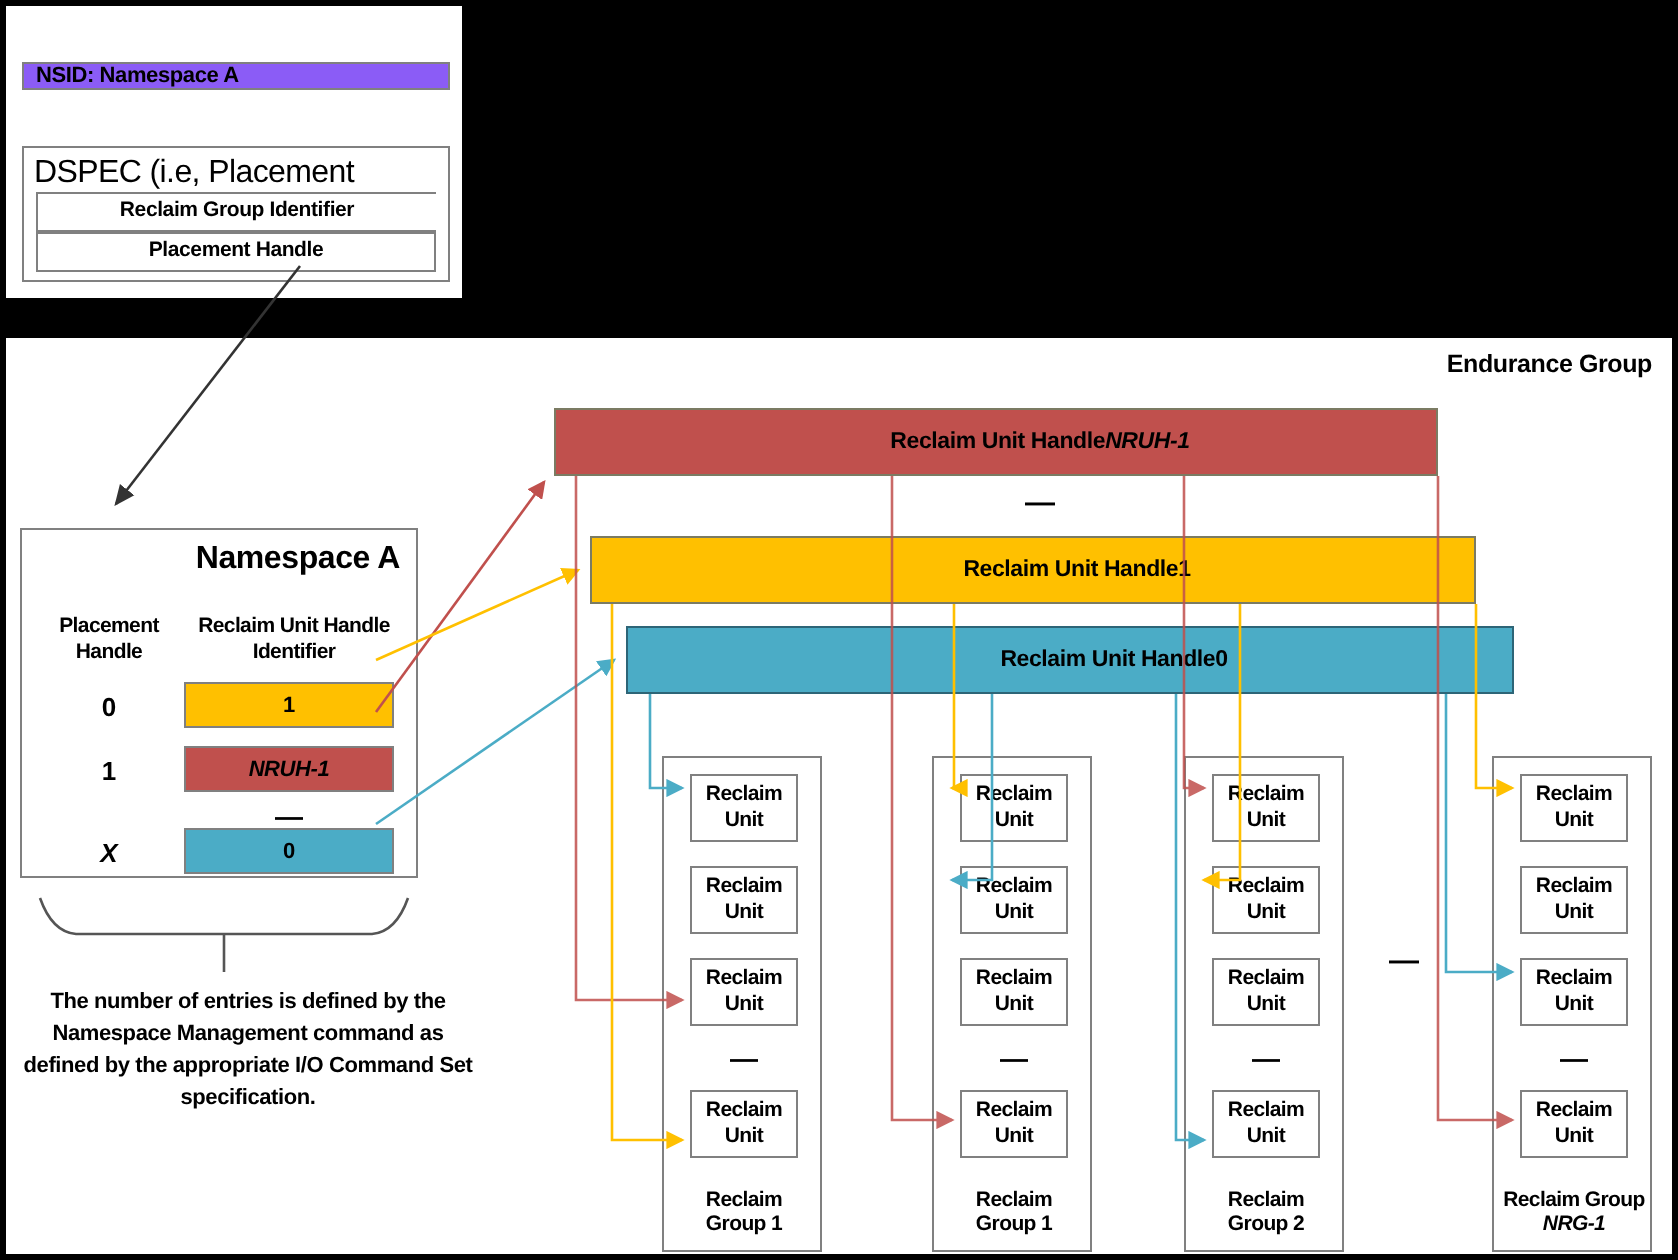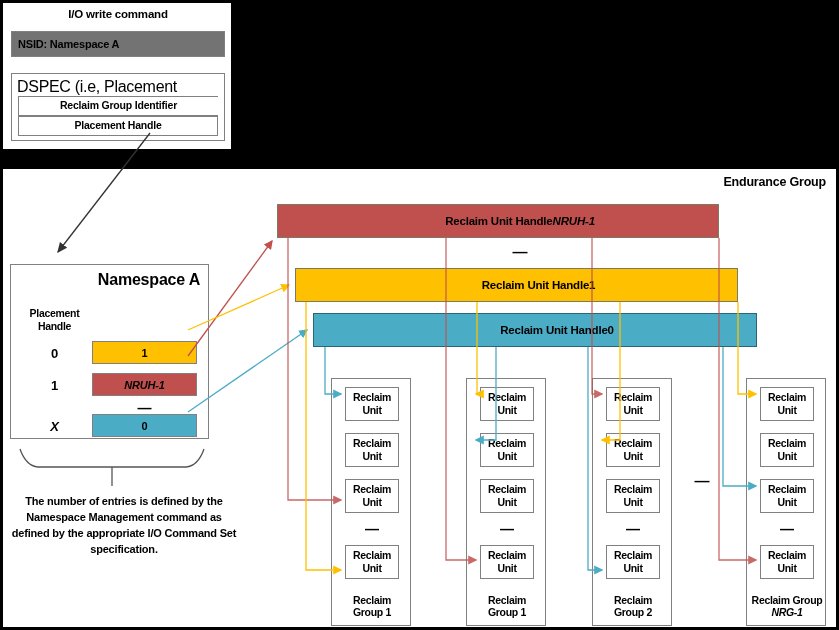--- a/index.html
+++ b/index.html
@@ -5,22 +5,22 @@
   html,body{margin:0;padding:0;background:#000;}
   body{width:839px;height:630px;position:relative;overflow:hidden;
        font-family:"Liberation Sans",sans-serif;color:#000;}
   .abs{position:absolute;}
 
   
   #io-card{left:2px;top:2px;width:230px;height:148px;background:#fff;
            border:1px solid #000;box-sizing:border-box;}
   #io-title{position:absolute;left:0;top:5px;width:230px;text-align:center;
             font-size:11.5px;font-weight:bold;letter-spacing:-0.2px;}
-  #nsid-box{position:absolute;left:8px;top:28px;width:214px;height:26px;
-            background:#737373;border:1.5px solid #808080;box-sizing:border-box;
+  #nsid-box{position:absolute;left:8px;top:28px;width:214px;height:14px;
+            background:#8b5cf6;border:1.5px solid #808080;box-sizing:border-box;
             display:flex;align-items:center;padding-left:6px;
             font-size:11px;font-weight:bold;letter-spacing:-0.2px;}
   #dspec-box{position:absolute;left:8px;top:70px;width:214px;height:68px;
              background:#fff;border:1.5px solid #808080;box-sizing:border-box;}
   #dspec-label{position:absolute;left:5px;top:4px;font-size:16px;
                font-weight:normal;letter-spacing:-0.3px;}
   #dspec-table{position:absolute;left:6px;top:22px;width:200px;height:40px;
                display:flex;flex-direction:column;}
   #dspec-table > div{flex:1;border:1.5px solid #808080;box-sizing:border-box;
         display:flex;flex-direction:column;align-items:center;justify-content:center;
@@ -84,21 +84,20 @@
   #rg-gap-dash{position:absolute;left:672px;top:472px;width:60px;text-align:center;
                font-size:15px;font-weight:bold;}
 
   svg.ov{position:absolute;left:0;top:0;width:839px;height:630px;
          pointer-events:none;overflow:visible;}
 </style>
 </head>
 <body>
 
 <div class="abs" id="io-card">
-  <div id="io-title">I/O write command</div>
   <div id="nsid-box">NSID: Namespace A</div>
   <div id="dspec-box">
     <div id="dspec-label">DSPEC (i.e, Placement Identifer)</div>
     <div id="dspec-table">
       <div>
         <span>Reclaim Group Identifier</span>
       </div>
       <div>
         <span>Placement Handle</span>
       </div>
@@ -106,20 +105,21 @@
   </div>
 </div>
 
 <div class="abs" id="panel">
   <div id="eg-label">Endurance Group</div>
 </div>
 
 <div class="abs" id="ns-table">
   <div id="ns-title">Namespace A</div>
   <div id="ns-h1">Placement Handle</div>
+  <div id="ns-h2">Reclaim Unit Handle Identifier</div>
 
   <div class="ns-row" style="top:76px;">
     <div class="ns-ph">0</div>
     <div class="ns-cell" id="nsc0" style="background: rgb(255, 192, 0);">1</div>
   </div>
   <div class="ns-row" style="top:108px;">
     <div class="ns-ph">1</div>
     <div class="ns-cell" id="nsc1" style="font-style: italic; background: rgb(192, 80, 77);">NRUH-1</div>
   </div>
   <div class="ns-row" style="top:136px;height:14px;">

